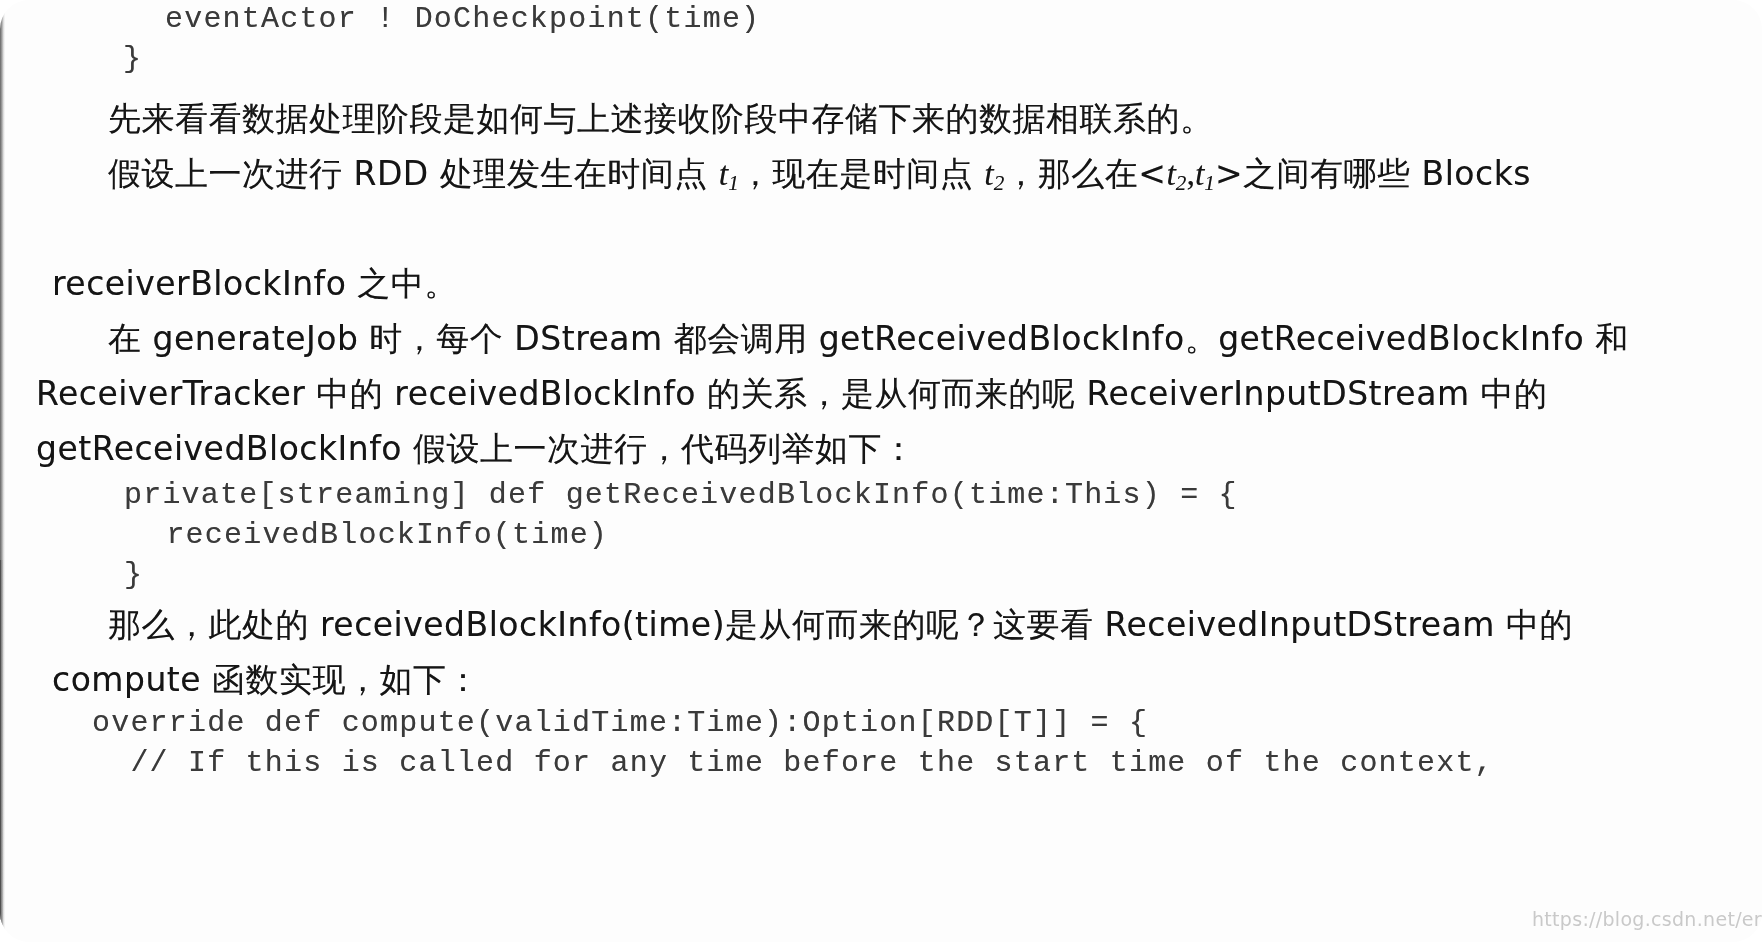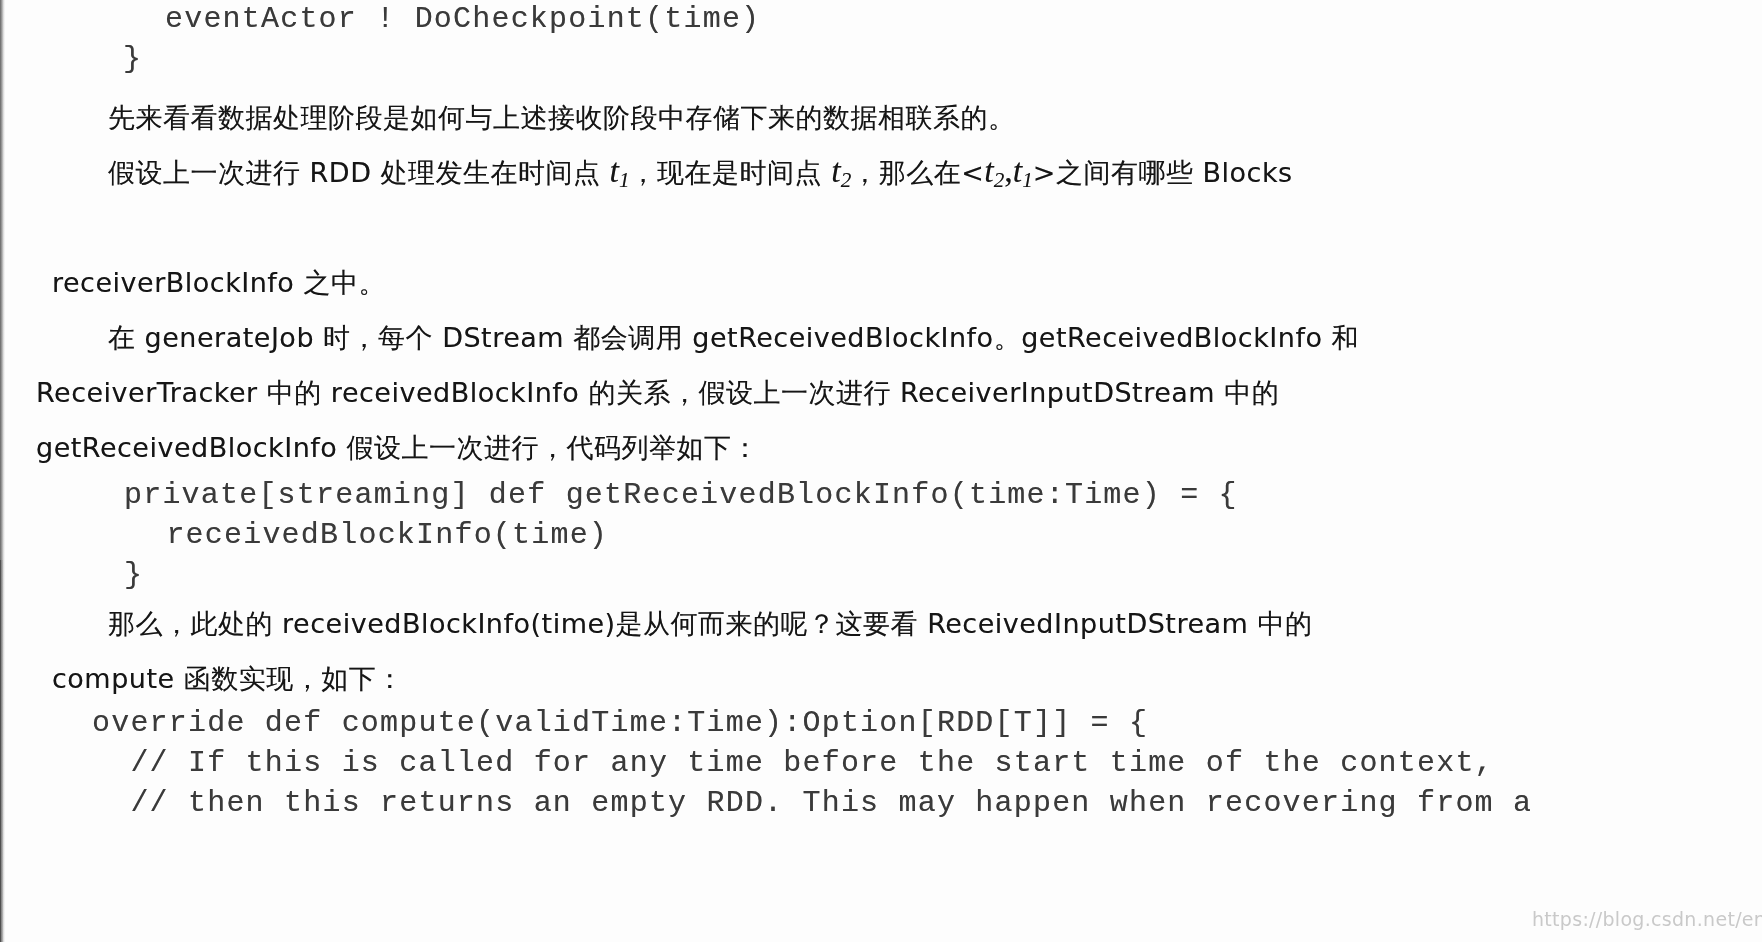--- a/index.html
+++ b/index.html
@@ -8,20 +8,21 @@
     background: #ffffff;
   }
   #page {
     position: relative;
     width: 1762px;
     height: 942px;
     background: #fdfdfd;
     overflow: hidden;
     font-family: "Liberation Serif", "DejaVu Serif", serif;
     color: #1d1d1d;
+    border-radius: 29px;
   }
   
   .scan-edge {
     position: absolute;
     left: 0;
     top: 0;
     width: 5px;
     height: 942px;
     background: linear-gradient(to right, #4a4a4a 0%, #8c8c8c 35%, #d8d8d8 70%, rgba(255,255,255,0) 100%);
     opacity: 0.85;
@@ -51,21 +52,21 @@
   .para-line {
     position: absolute;
     font-family: "Liberation Serif", "DejaVu Serif", serif;
     font-size: 34px;
     color: #151515;
     white-space: pre;
     text-shadow: 0 0 0.5px rgba(60,60,60,0.5);
   }
   .para-line .cjk {
     font-family: "DejaVu Sans", sans-serif;
-    font-size: 27px;
+    font-size: 33px;
     letter-spacing: 0.5px;
   }
   .para-line .lat {
     font-family: "Liberation Serif", "DejaVu Serif", serif;
     font-size: 34px;
   }
   .para-line sub {
     font-size: 0.62em;
     vertical-align: -0.22em;
     font-style: italic;
@@ -96,31 +97,30 @@
 
   <div class="para-line" style="left:108px; top:97px;"><span class="cjk">先来看看数据处理阶段是如何与上述接收阶段中存储下来的数据相联系的。</span></div>
 
   <div class="para-line" style="left:108px; top:152px;"><span class="cjk">假设上一次进行 RDD 处理发生在时间点 </span><span class="lat it">t</span><sub>1</sub><span class="cjk">，现在是时间点 </span><span class="lat it">t</span><sub>2</sub><span class="cjk">，那么在&lt;</span><span class="lat it">t</span><sub>2</sub><span class="lat">,</span><span class="lat it">t</span><sub>1</sub><span class="cjk">&gt;之间有哪些 Blocks</span></div>
 
 
   <div class="para-line" style="left:36px; top:262px;margin-left:16px;"><span class="cjk">receiverBlockInfo 之中。</span></div>
 
   <div class="para-line" style="left:108px; top:317px;"><span class="cjk">在 generateJob 时，每个 DStream 都会调用 getReceivedBlockInfo。getReceivedBlockInfo 和</span></div>
 
-  <div class="para-line" style="left:36px; top:372px;"><span class="cjk">ReceiverTracker 中的 receivedBlockInfo 的关系，假设上一次进行 ReceiverInputDStream 中的</span></div>
+  <div class="para-line" style="left:36px; top:372px;"><span class="cjk">ReceiverTracker 中的 receivedBlockInfo 的关系，是从何而来的呢 ReceiverInputDStream 中的</span></div>
 
   <div class="para-line" style="left:36px; top:427px;"><span class="cjk">getReceivedBlockInfo 假设上一次进行，代码列举如下：</span></div>
 
-  <div class="code-line" style="left:124px; top:478px;">private[streaming] def getReceivedBlockInfo(time:Time) = {</div>
+  <div class="code-line" style="left:124px; top:478px;">private[streaming] def getReceivedBlockInfo(time:This) = {</div>
   <div class="code-line" style="left:128px; top:518px;">  receivedBlockInfo(time)</div>
   <div class="code-line" style="left:124px; top:558px;">}</div>
 
   <div class="para-line" style="left:108px; top:603px;"><span class="cjk">那么，此处的 receivedBlockInfo(time)是从何而来的呢？这要看 ReceivedInputDStream 中的</span></div>
 
   <div class="para-line" style="left:52px; top:658px;"><span class="cjk">compute 函数实现，如下：</span></div>
 
   <div class="code-line" style="left:92px; top:746px;">  // If this is called for any time before the start time of the context,</div>
   <div class="code-line" style="left:92px; top:706px;">override def compute(validTime:Time):Option[RDD[T]] = {</div>
-  <div class="code-line" style="left:92px; top:786px;">  // then this returns an empty RDD. This may happen when recovering from a</div>
 
   <div class="watermark" style="left:1532px; top:908px;">https://blog.csdn.net/enlyhua</div>
 
 </div>
 
 </body></html>

